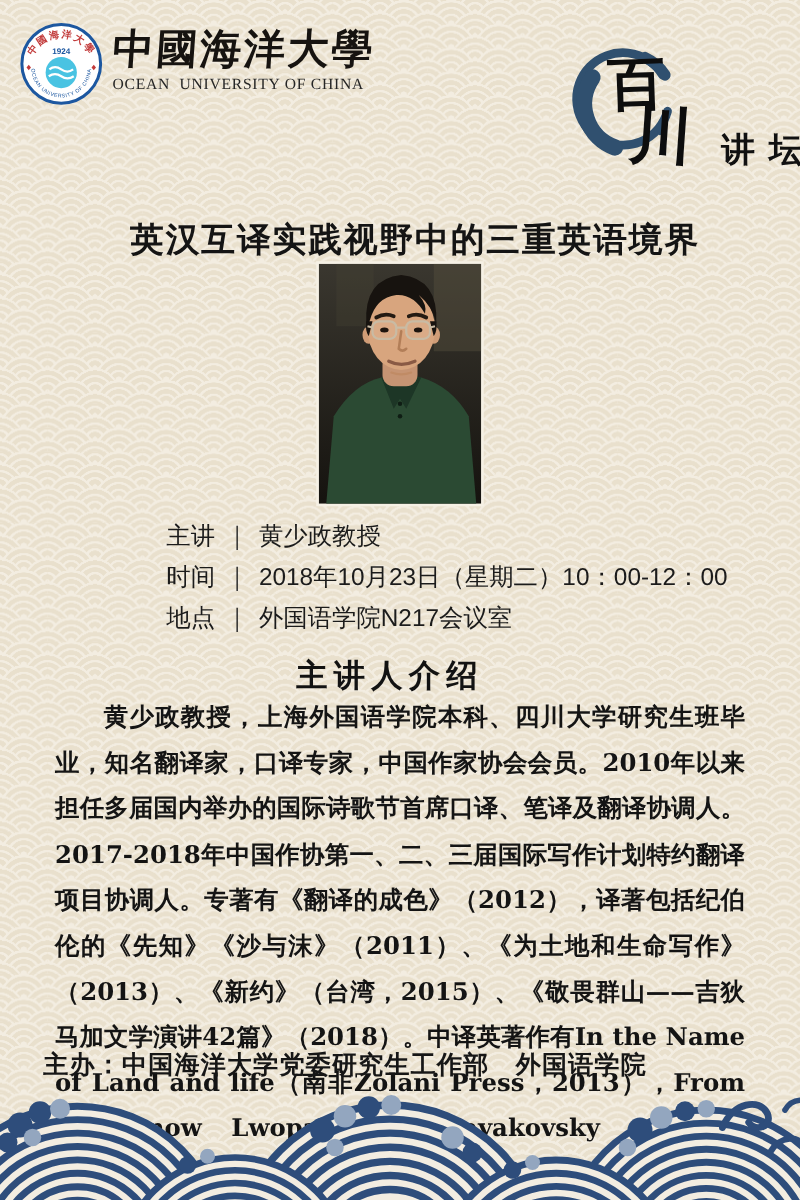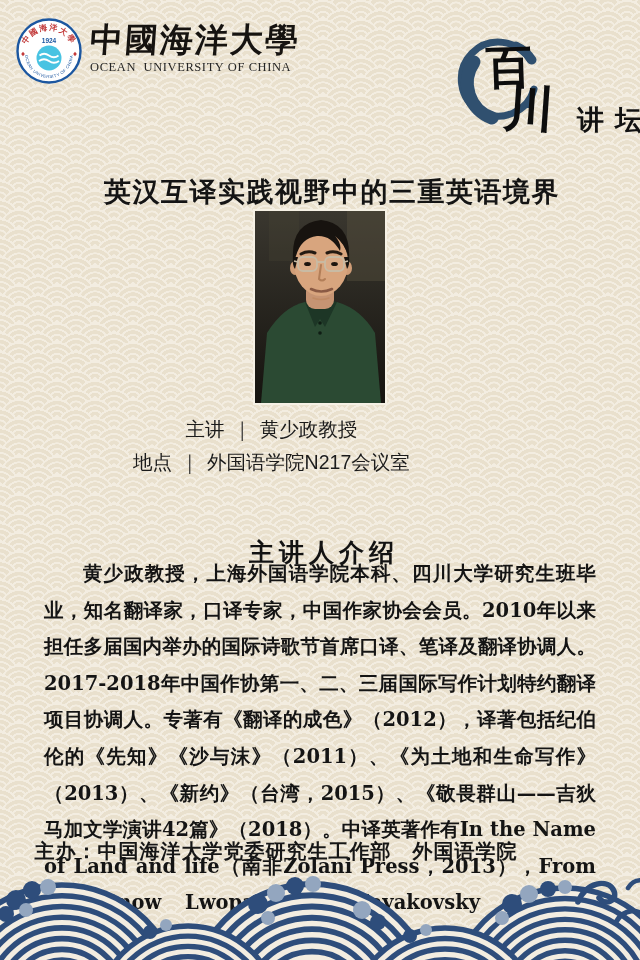--- a/index.html
+++ b/index.html
@@ -25,25 +25,25 @@
   .enso{position:absolute;left:10px;top:6px;width:96px;height:96px;}
   .forum-char-top{position:absolute;left:44px;top:16px;font-family:"DejaVu Serif",serif;font-weight:bold;font-size:46px;line-height:46px;color:#0d0d0d;transform:rotate(-2deg);}
   .forum-char-bottom{position:absolute;left:62px;top:56px;font-family:"DejaVu Serif",serif;font-weight:bold;font-size:50px;line-height:50px;color:#0d0d0d;transform:rotate(4deg);}
   .forum-label{position:absolute;left:116px;top:74px;font-family:"DejaVu Serif",serif;font-weight:600;font-size:27px;color:#111;letter-spacing:11px;white-space:nowrap;margin-left:19px;}
   
   .lecture-title{position:absolute;left:0;top:162px;width:640px;margin:12px;text-align:center;font-size:27px;font-weight:bold;color:#141414;letter-spacing:1.5px;}
   
   .photo-frame{position:absolute;left:253px;top:209px;width:130px;height:192px;background:#f6f1e5;padding:2px;box-sizing:content-box;}
   .photo-frame svg{display:block;width:130px;height:192px;}
   
-  .details{position:absolute;left:133px;top:413px;text-align:center;}
+  .details{position:absolute;left:133px;top:413px;}
   .detail-row{font-size:19.5px;color:#1b1b1b;line-height:33px;white-space:nowrap;}
   .detail-sep{margin:0 8px;color:#2c2c2c;font-weight:300;}
   
-  .intro-heading{position:absolute;left:0;top:520px;width:616px;margin:16px;text-align:center;font-family:"DejaVu Serif",serif;font-size:25px;font-weight:bold;color:#121212;letter-spacing:5px;}
+  .intro-heading{position:absolute;left:0;top:520px;width:616px;margin:4px;text-align:center;font-family:"DejaVu Serif",serif;font-size:25px;font-weight:bold;color:#121212;letter-spacing:5px;}
   .bio{position:absolute;left:44px;top:556px;width:552px;margin:0;font-family:"DejaVu Serif",serif;font-weight:600;font-size:19.5px;line-height:36.6px;color:#141414;text-align:justify;text-indent:2em;}
   
   .organizer{position:absolute;left:0;top:838px;width:552px;text-align:center;font-size:20px;font-weight:bold;color:#161616;letter-spacing:1px;}
   
   .waves{position:absolute;left:0;bottom:0;width:640px;height:92px;display:block;}
 </style>
 </head>
 <body>
 
 <div class="poster">
@@ -128,20 +128,23 @@
 
       <path d="M66 54 L64 68 q3 3 6 0" stroke="#b27e58" stroke-width="2" fill="none" stroke-linecap="round"></path>
       <path d="M56 78 Q66 83 77 78" stroke="#8a5a44" stroke-width="2.6" fill="none" stroke-linecap="round"></path>
       <path d="M58 87 Q66 90 74 87" stroke="#c08b65" stroke-width="1.6" fill="none" stroke-linecap="round"></path>
     </svg>
   </div>
 
   <section class="details">
     <div class="detail-row">
       <span>主讲</span><span class="detail-sep">｜</span><span>黄少政教授</span>
+    </div>
+    <div class="detail-row">
+      <span>时间</span><span class="detail-sep">｜</span><span>2018年10月23日（星期二）10：00-12：00</span>
     </div>
     <div class="detail-row">
       <span>地点</span><span class="detail-sep">｜</span><span>外国语学院N217会议室</span>
     </div>
   </section>
 
   <h2 class="intro-heading">主讲人介绍</h2>
   <p class="bio">黄少政教授，上海外国语学院本科、四川大学研究生班毕业，知名翻译家，口译专家，中国作家协会会员。2010年以来担任多届国内举办的国际诗歌节首席口译、笔译及翻译协调人。2017-2018年中国作协第一、二、三届国际写作计划特约翻译项目协调人。专著有《翻译的成色》（2012），译著包括纪伯伦的《先知》《沙与沫》（2011）、《为土地和生命写作》（2013）、《新约》（台湾，2015）、《敬畏群山——吉狄马加文学演讲42篇》（2018）。中译英著作有In the Name of Land and life（南非Zolani Press，2013），From the Snow Lwopard to Mayakovsky （美国Kallatumba Press，2017）。</p>
 
   <div class="organizer">主办：中国海洋大学党委研究生工作部　外国语学院</div>

